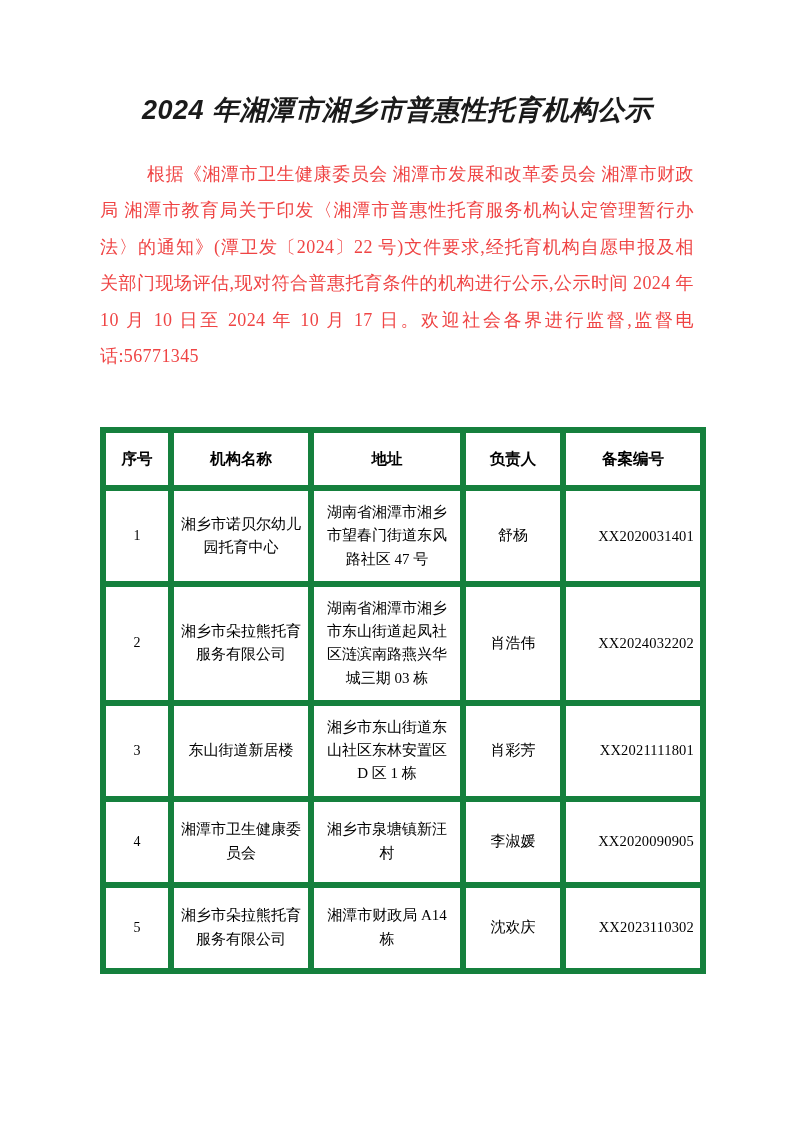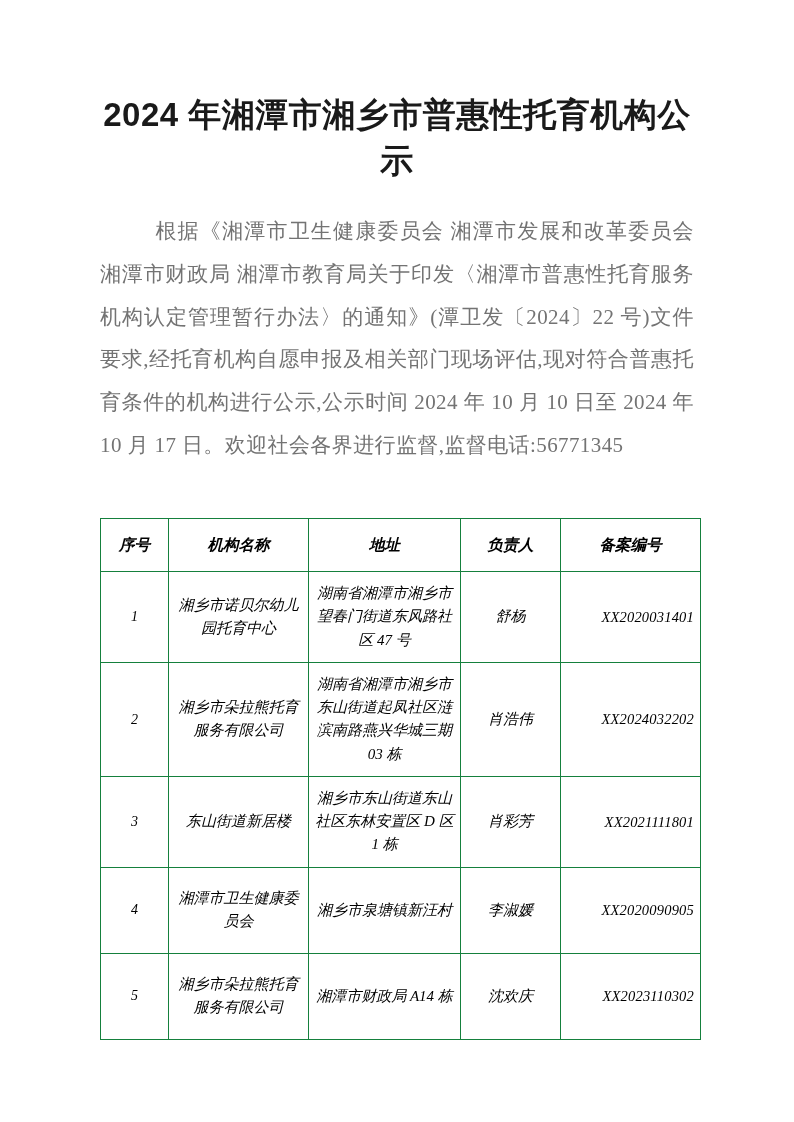--- a/index.html
+++ b/index.html
@@ -17,59 +17,59 @@
   }
   .page {
     width: 794px;
     height: 1122px;
     box-sizing: border-box;
     padding: 92px 100px 60px 100px;
   }
   .doc-title {
     text-align: center;
     font-family: "Liberation Sans", "DejaVu Sans", sans-serif;
-    font-size: 33px;
+    font-size: 27px;
     font-weight: bold;
     letter-spacing: 0.5px;
     margin: 0 0 26px 0;
     line-height: 1.4;
     color: #1a1a1a;
+    font-style: italic;
   }
   .body-text {
-    font-size: 21px;
+    font-size: 18px;
     line-height: 2.03;
     text-align: justify;
     text-justify: inter-ideograph;
     letter-spacing: 0.4px;
-    color: #737373;
+    color: #ef4444;
     margin: 0;
   }
   .body-text .indent {
     display: inline-block;
     width: 2.6em;
   }
   .table-wrap {
     margin-top: 52px;
   }
   table.publicity {
     border-collapse: collapse;
     width: 600px;
     margin: 0 auto;
     table-layout: fixed;
   }
   table.publicity td, table.publicity th {
-    border: 1px solid #15803d;
+    border: 6px solid #15803d;
     text-align: center;
     vertical-align: middle;
     font-size: 15px;
     line-height: 1.55;
     padding: 10px 6px;
     font-weight: normal;
     word-break: break-all;
-    font-style: italic;
   }
   table.publicity thead th {
     font-weight: bold;
     font-size: 15.5px;
     padding: 14px 6px;
   }
   table.publicity tbody td.idx {
     font-size: 14px;
   }
   table.publicity tbody td.code {

